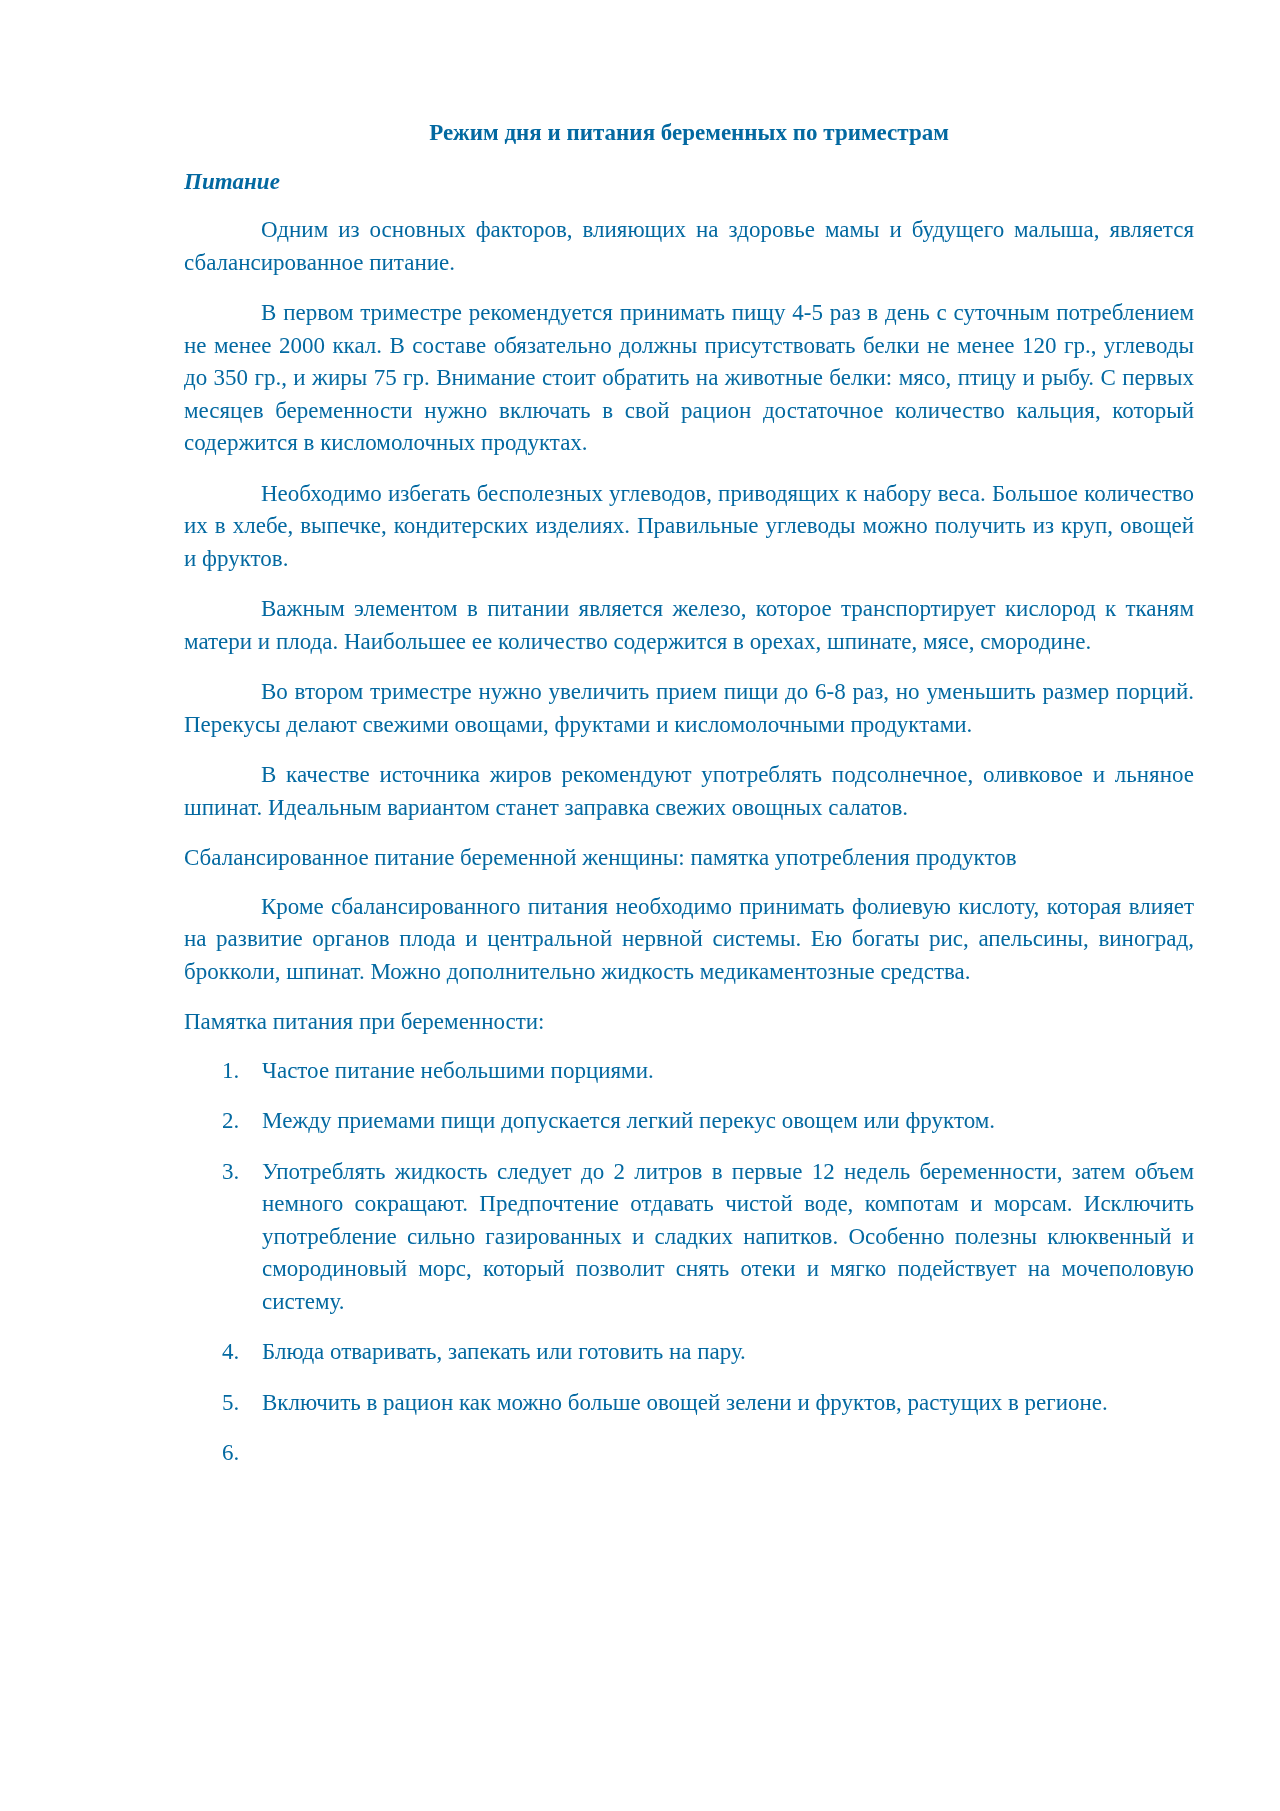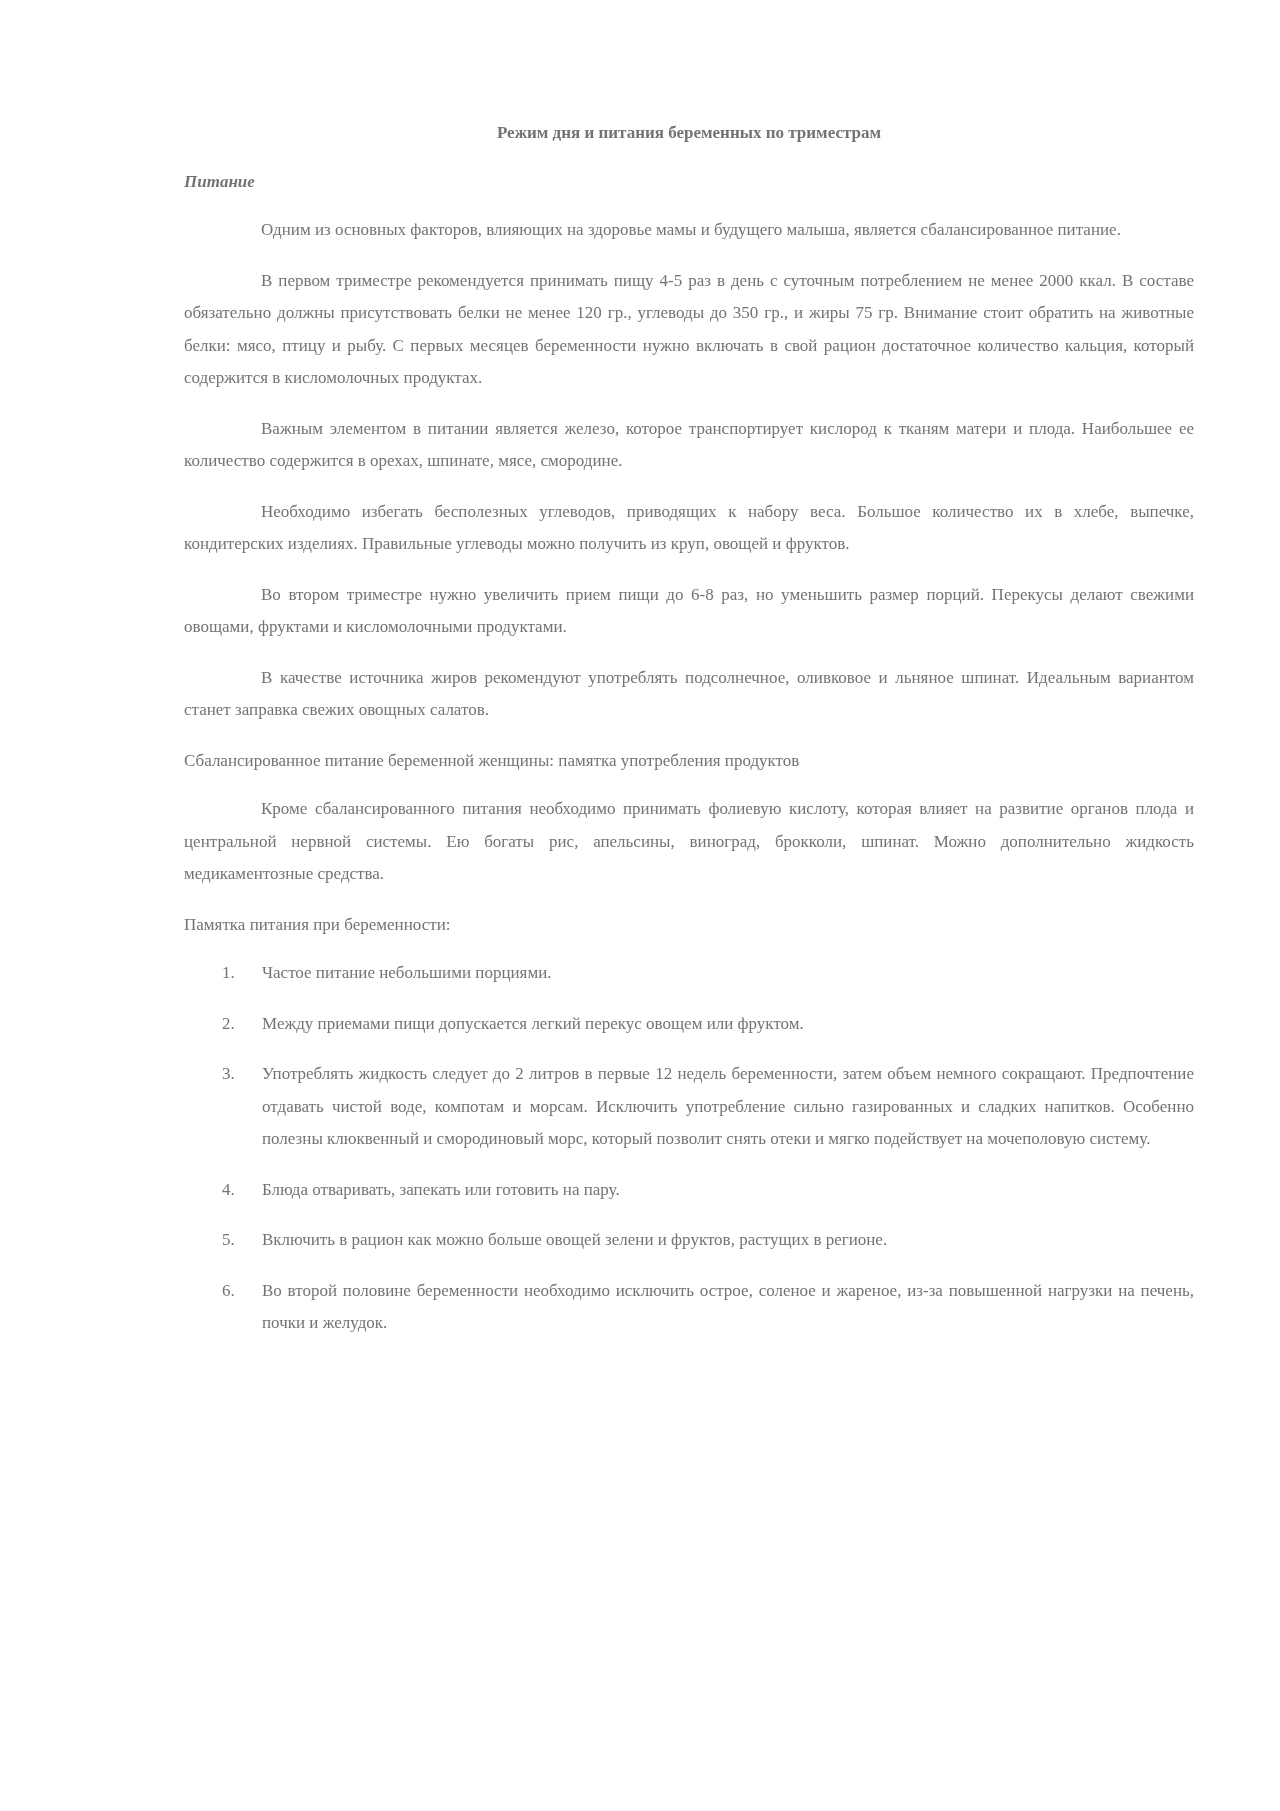--- a/index.html
+++ b/index.html
@@ -3,23 +3,23 @@
 <meta charset="utf-8">
 <style>
   html, body { margin: 0; padding: 0; background: #ffffff; }
   body { width: 1280px; height: 1811px; overflow: hidden; position: relative; }
   .page {
     position: absolute;
     left: 184px;
     top: 117px;
     width: 1010px;
     font-family: "Liberation Serif", serif;
-    font-size: 17px;
+    font-size: 23px;
     line-height: 32.5px;
-    color: #737373;
+    color: #0369a1;
   }
   .title {
     text-align: center;
     font-weight: bold;
     margin: 0 0 16px 0;
   }
   .subtitle {
     text-align: left;
     font-weight: bold;
     font-style: italic;
@@ -55,22 +55,22 @@
 </style>
 </head>
 <body>
 
 <div class="page">
   <div class="title">Режим дня и питания беременных по триместрам</div>
   <div class="subtitle">Питание</div>
 
   <p class="para">Одним из основных факторов, влияющих на здоровье мамы и будущего малыша, является сбалансированное питание.</p>
   <p class="para">В первом триместре рекомендуется принимать пищу 4-5 раз в день с суточным потреблением не менее 2000 ккал. В составе обязательно должны присутствовать белки не менее 120 гр., углеводы до 350 гр., и жиры 75 гр. Внимание стоит обратить на животные белки: мясо, птицу и рыбу. С первых месяцев беременности нужно включать в свой рацион достаточное количество кальция, который содержится в кисломолочных продуктах.</p>
+  <p class="para">Необходимо избегать бесполезных углеводов, приводящих к набору веса. Большое количество их в хлебе, выпечке, кондитерских изделиях. Правильные углеводы можно получить из круп, овощей и фруктов.</p>
   <p class="para">Важным элементом в питании является железо, которое транспортирует кислород к тканям матери и плода. Наибольшее ее количество содержится в орехах, шпинате, мясе, смородине.</p>
-  <p class="para">Необходимо избегать бесполезных углеводов, приводящих к набору веса. Большое количество их в хлебе, выпечке, кондитерских изделиях. Правильные углеводы можно получить из круп, овощей и фруктов.</p>
   <p class="para">Во втором триместре нужно увеличить прием пищи до 6-8 раз, но уменьшить размер порций. Перекусы делают свежими овощами, фруктами и кисломолочными продуктами.</p>
   <p class="para">В качестве источника жиров рекомендуют употреблять подсолнечное, оливковое и льняное шпинат. Идеальным вариантом станет заправка свежих овощных салатов.</p>
 
   <div class="section-heading">Сбалансированное питание беременной женщины: памятка употребления продуктов</div>
 
   <p class="para">Кроме сбалансированного питания необходимо принимать фолиевую кислоту, которая влияет на развитие органов плода и центральной нервной системы. Ею богаты рис, апельсины, виноград, брокколи, шпинат. Можно дополнительно жидкость медикаментозные средства.</p>
 
   <div class="section-heading">Памятка питания при беременности:</div>
 
   <ol class="list">
@@ -89,16 +89,15 @@
     <li class="list-item">
       <span class="list-num">4.</span>
       <span>Блюда отваривать, запекать или готовить на пару.</span>
     </li>
     <li class="list-item">
       <span class="list-num">5.</span>
       <span>Включить в рацион как можно больше овощей зелени и фруктов, растущих в регионе.</span>
     </li>
     <li class="list-item">
       <span class="list-num">6.</span>
-      <span>Во второй половине беременности необходимо исключить острое, соленое и жареное, из-за повышенной нагрузки на печень, почки и желудок.</span>
     </li>
   </ol>
 </div>
 
 </body></html>

